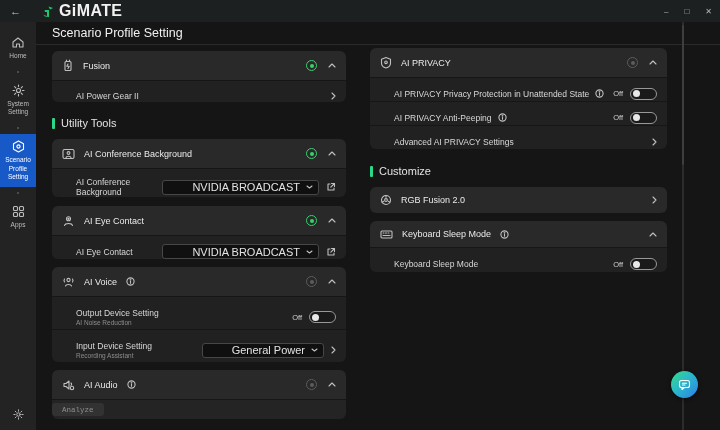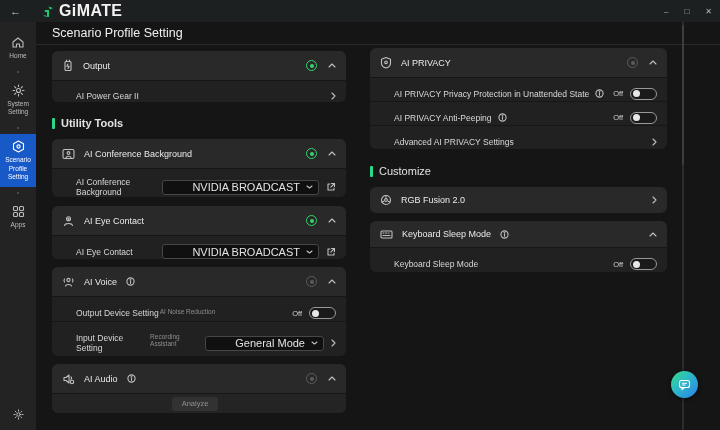--- a/index.html
+++ b/index.html
@@ -32,32 +32,32 @@
   .pagehead h1 { font-size:12.5px; font-weight:normal; color:#f0f0f0; }
 
   .content { display:flex; gap:24px; padding:3px 53px 0 16px; }
   .col-left { flex:0 0 294px; }
   .col-right { flex:1; }
 
   
   .section { display:flex; align-items:center; gap:6px; }
   .section .bar { width:3px; height:11px; background:#2bd889; border-radius:1px; }
   .section .sec-label { font-size:11px; color:#e2e2e2; }
-  .sec-utility { margin:15px 0 10px;font-weight:bold; }
+  .sec-utility { margin:15px 0 10px; }
   .sec-privacy { margin:13px 0 10px; }
   .sec-customize { margin:16px 0 10px; }
 
   .card { border-radius:6px; overflow:hidden; margin-bottom:8px; }
   .chead { height:29px; background:#292929; display:flex; align-items:center; gap:9px; padding:0 10px; }
   .chead .ctitle { font-size:9px; color:#eaeaea; }
   .hright { margin-left:auto; display:flex; align-items:center; gap:11px; }
   .crow { min-height:22px; background:#212121; border-top:1px solid #161616;
     display:flex; align-items:center; padding:8px 10px 0 24px; }
   .crow .rlabel { font-size:8.5px; color:#d8d8d8; }
-  .rtext2 { display:flex; flex-direction:row; justify-content:flex-end; gap:1px; padding:3px 0; }
+  .rtext2 { display:flex; flex-direction:column; justify-content:flex-end; gap:1px; padding:3px 0; }
   .rtext2 .rsub { font-size:6.5px; color:#8d8d8d; }
   .rright { margin-left:auto; display:flex; align-items:center; gap:7px;justify-content:flex-end; }
 
   
   .badge { width:11px; height:11px; border-radius:50%; border:1px solid #35d36d;
     display:flex; align-items:center; justify-content:center; }
   .badge i { width:4px; height:4px; border-radius:50%; background:#35d36d; }
   .badge.off { border-color:#5c5c5c; } .badge.off i { background:#5c5c5c; }
 
   
@@ -66,21 +66,21 @@
   .dd.wide { min-width:88px; }
   .dd .dd-val { font-size:11px; color:#e3e3e3; flex:1; white-space:nowrap;margin-left:24px; }
 
   
   .state-label { font-size:7.5px; color:#cfcfcf; }
   .tog { width:27px; height:12px; border:1px solid #989898; border-radius:7px; position:relative; background:#1a1a1a; }
   .tog::after { content:""; position:absolute; left:2px; top:1.5px; width:7px; height:7px;
     border-radius:50%; background:#e8e8e8; }
 
   .analyze-row { height:20px; background:#242424; border-top:1px solid #161616;
-    display:flex; align-items:center; justify-content:center; padding-right:8px; }
+    display:flex; align-items:center; justify-content:flex-start; padding-right:8px;font-family:Liberation Mono, monospace; }
   .analyze-btn { font-size:7.5px; color:#8f8f8f; background:#323232; border-radius:3px; padding:2.5px 10px; }
 
   .icon { display:flex; align-items:center; }
   svg { stroke:#c0c0c0; fill:none; stroke-width:1.1; stroke-linecap:round; stroke-linejoin:round; }
   svg.fill { fill:#c0c0c0; stroke:none; }
 
   
   .vscroll { position:absolute; left:646px; top:0; width:2px; height:100%; background:#2c2c2c; }
   .vscroll .thumb { position:absolute; top:3px; left:0; width:2px; height:140px; background:#3e3e3e; border-radius:1px; }
   .fab { position:absolute; left:671px; top:371px; width:27px; height:27px; border-radius:50%;
@@ -171,21 +171,21 @@
         <div class="col-left">
 
           <div class="card" style="margin-top:3px">
             <div class="chead">
               <span class="icon">
                 <svg width="12" height="13" viewBox="0 0 12 13">
                     <rect x="3" y="2.5" width="6" height="9" rx="1"></rect>
                     <path d="M4.5 1 V2.5 M7.5 1 V2.5 M6 5 L4.8 7.3 H7.2 L6 9.6"></path>
                   </svg>
               </span>
-              <span class="ctitle">Output</span>
+              <span class="ctitle">Fusion</span>
               <span class="hright">
                 <span class="badge">
                     <i></i>
                   </span>
                 <span class="icon">
                   <svg width="8" height="5" viewBox="0 0 8 5">
                       <polyline points="1,4 4,1 7,4"></polyline>
                     </svg>
                 </span>
               </span>
@@ -327,21 +327,21 @@
                 <span class="tog"></span>
               </span>
             </div>
             <div class="crow">
               <span class="rtext2">
                 <span class="rlabel">Input Device Setting</span>
                 <span class="rsub">Recording Assistant</span>
               </span>
               <span class="rright">
                 <span class="dd">
-                  <span class="dd-val">General Mode</span>
+                  <span class="dd-val">General Power</span>
                   <span class="icon">
                     <svg width="7" height="4" viewBox="0 0 7 4">
                         <polyline points="1,1 3.5,3 6,1"></polyline>
                       </svg>
                   </span>
                 </span>
                 <span class="icon">
                   <svg width="5" height="8" viewBox="0 0 5 8">
                       <polyline points="1,1 4,4 1,7"></polyline>
                     </svg>

